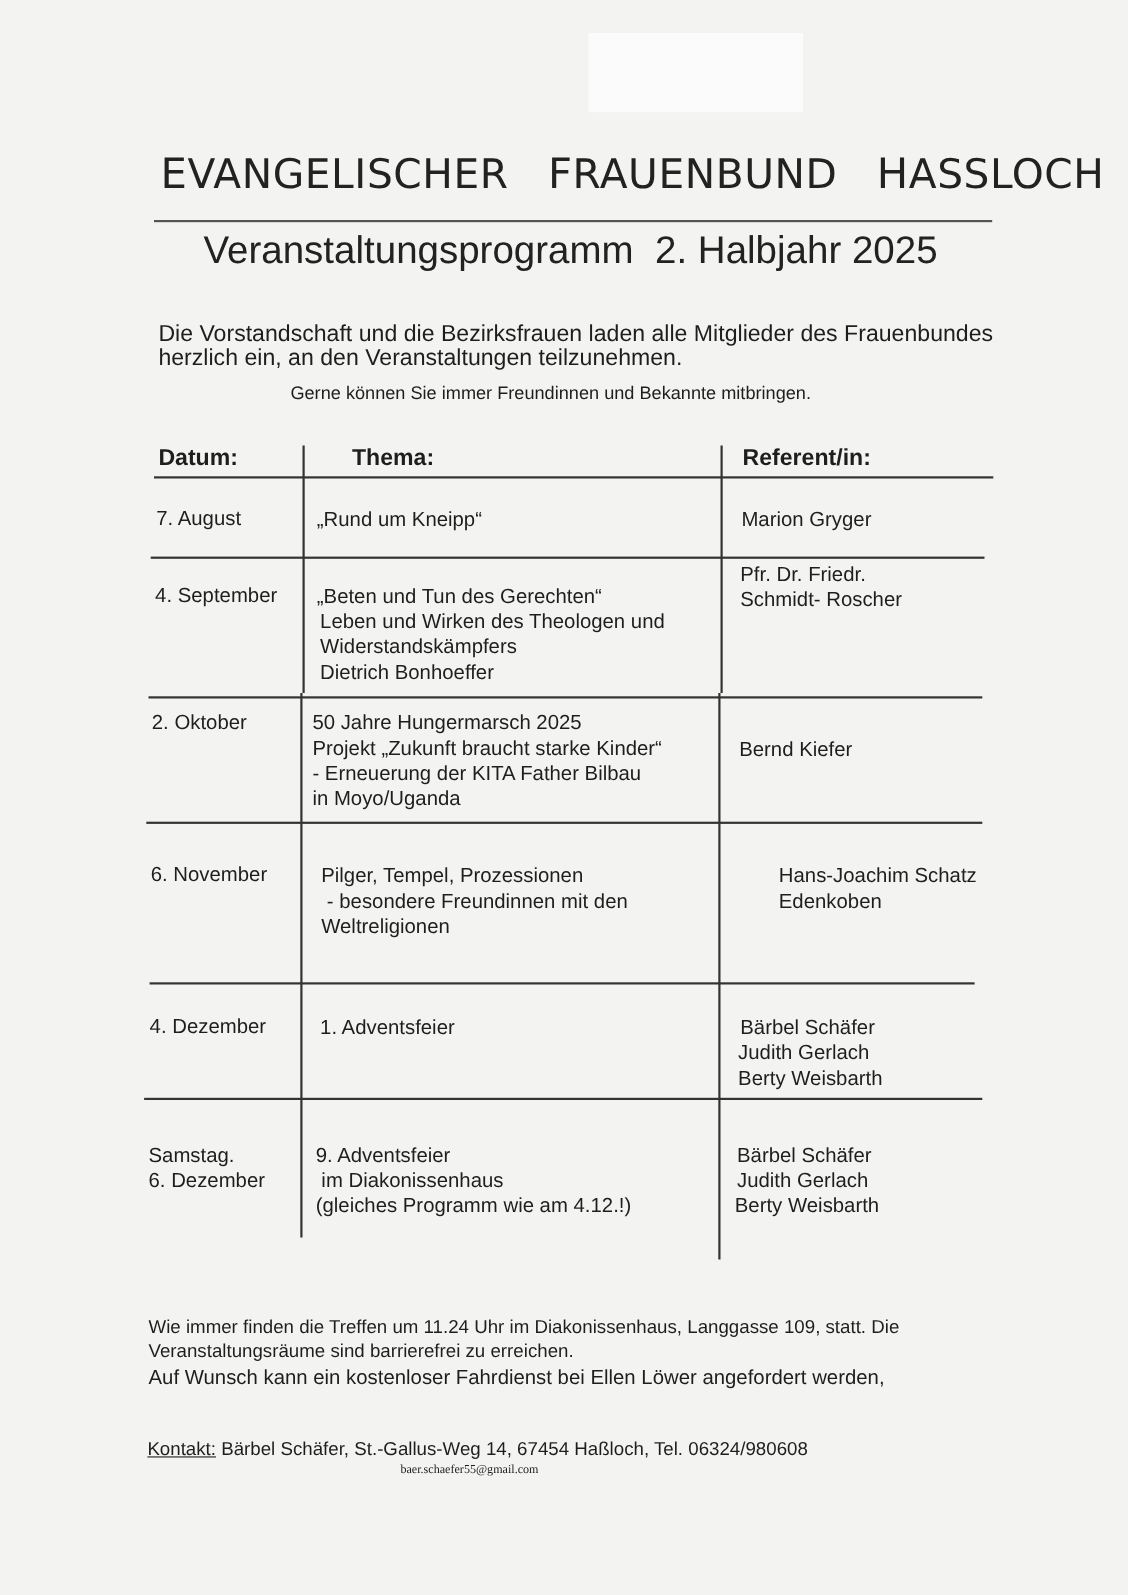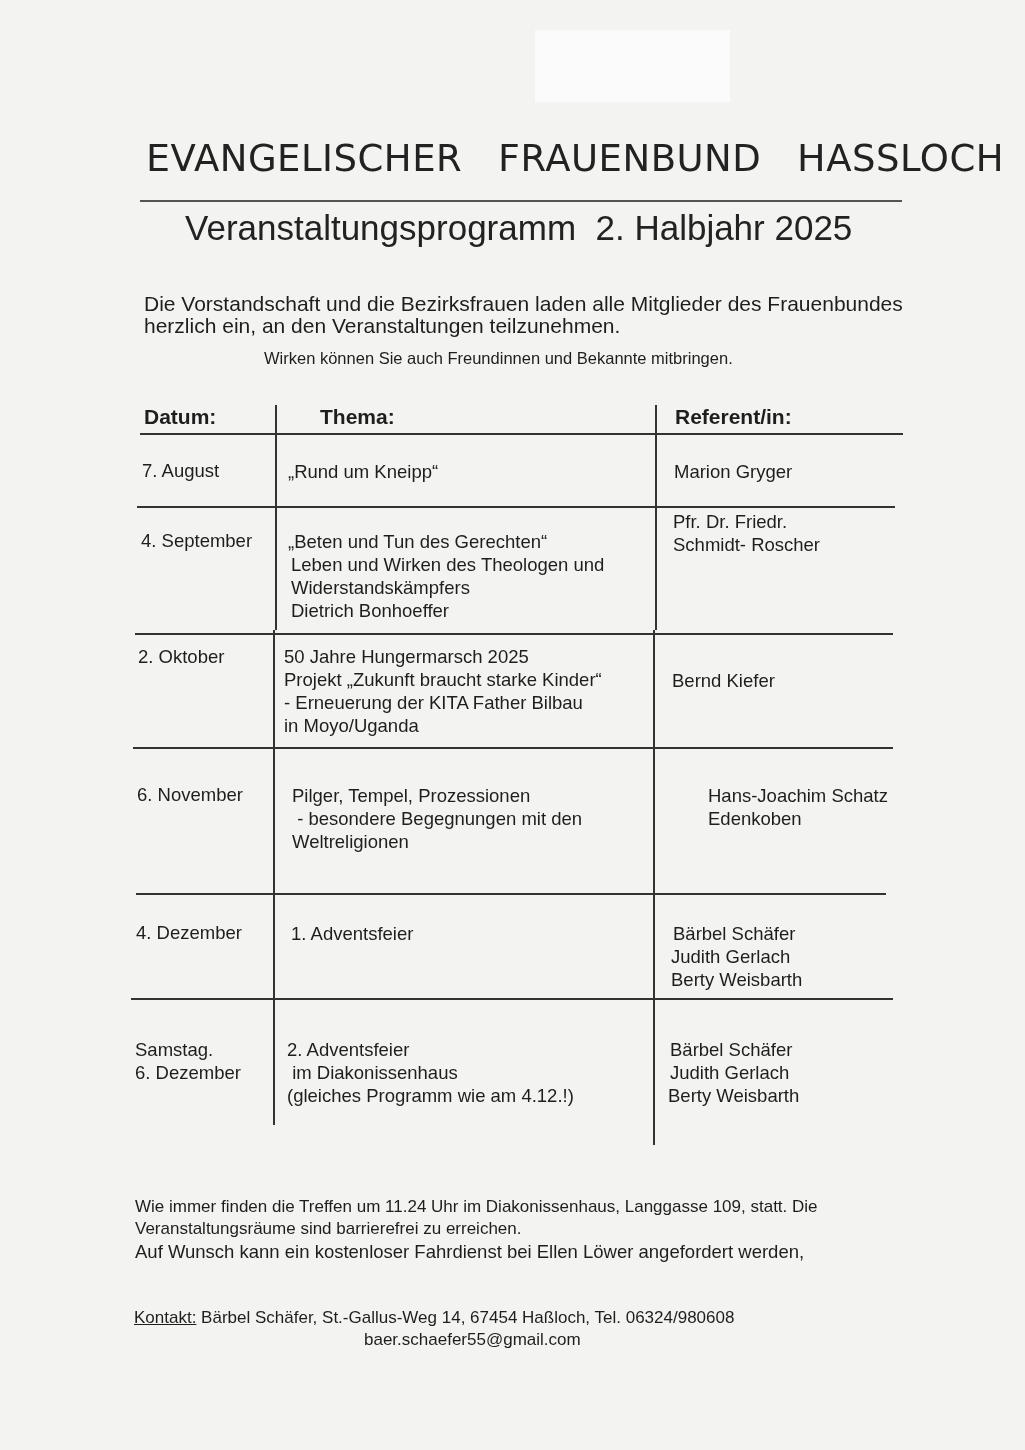--- a/index.html
+++ b/index.html
@@ -54,38 +54,38 @@
       font-size: 17px; line-height: 22px;
     }
     .footer .big { font-size: 18.5px; line-height: 23px; }
     .contact {
       position: absolute; left: 134px; top: 1308px;
       font-size: 17px; white-space: nowrap;
     }
     .contact .lbl { text-decoration: underline; }
     .email {
       position: absolute; left: 364px; top: 1330px;
-      font-size: 17px; white-space: nowrap;
+      font-size: 11px; white-space: nowrap; font-family: Liberation Serif, serif;
     }
   </style>
 </head>
 <body>
 
 <div class="whiteout"></div>
 
 <h1 class="org-title">
   <span><span class="big">E</span><span class="small">VANGELISCHER</span></span>&nbsp;&nbsp;
   <span><span class="big">F</span><span class="small">RAUENBUND</span></span>&nbsp;&nbsp;
   <span><span class="big">H</span><span class="small">ASSLOCH</span></span>
 </h1>
 <div class="rule"></div>
 <div class="subtitle" style="white-space:pre">Veranstaltungsprogramm  2. Halbjahr 2025</div>
 
 <div class="intro">Die Vorstandschaft und die Bezirksfrauen laden alle Mitglieder des Frauenbundes herzlich ein, an den Veranstaltungen teilzunehmen.</div>
-<div class="intro2">Wirken können Sie auch Freundinnen und Bekannte mitbringen.</div>
+<div class="intro2">Gerne können Sie immer Freundinnen und Bekannte mitbringen.</div>
 
 <div>
   <div class="th" style="left:144px">Datum:</div>
   <div class="th" style="left:320px">Thema:</div>
   <div class="th" style="left:675px">Referent/in:</div>
 
   <div class="hline" style="left:140px; top:433px; width:763px"></div>
   <div class="hline" style="left:137px; top:506px; width:758px"></div>
   <div class="hline" style="left:135px; top:633px; width:758px"></div>
   <div class="hline" style="left:133px; top:747px; width:760px"></div>
@@ -139,21 +139,21 @@
         <div>Bernd Kiefer</div>
       </div>
   </div>
 
   <div>
     <div class="cell" style="left:137px; top:783px">
         <div>6. November</div>
       </div>
     <div class="cell" style="left:292px; top:784px">
       <div>Pilger, Tempel, Prozessionen</div>
-      <div style="white-space:pre"> - besondere Begegnungen mit den</div>
+      <div style="white-space:pre"> - besondere Freundinnen mit den</div>
       <div>Weltreligionen</div>
     </div>
     <div class="cell" style="left:708px; top:784px">
       <div>Hans-Joachim Schatz</div>
       <div>Edenkoben</div>
     </div>
   </div>
 
   <div>
     <div class="cell" style="left:136px; top:921px">
@@ -168,21 +168,21 @@
       <div>Berty Weisbarth</div>
     </div>
   </div>
 
   <div>
     <div class="cell" style="left:135px; top:1038px">
       <div>Samstag.</div>
       <div>6. Dezember</div>
     </div>
     <div class="cell" style="left:287px; top:1038px">
-      <div>2. Adventsfeier</div>
+      <div>9. Adventsfeier</div>
       <div style="white-space:pre"> im Diakonissenhaus</div>
       <div>(gleiches Programm wie am 4.12.!)</div>
     </div>
     <div class="cell" style="left:668px; top:1038px">
       <div style="padding-left:2px">Bärbel Schäfer</div>
       <div style="padding-left:2px">Judith Gerlach</div>
       <div>Berty Weisbarth</div>
     </div>
   </div>
 </div>

